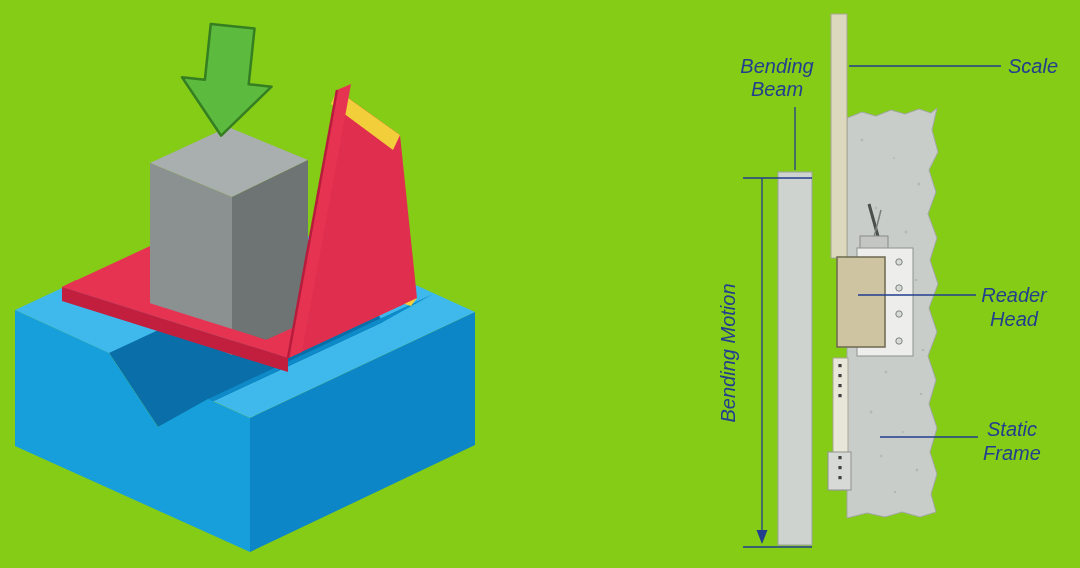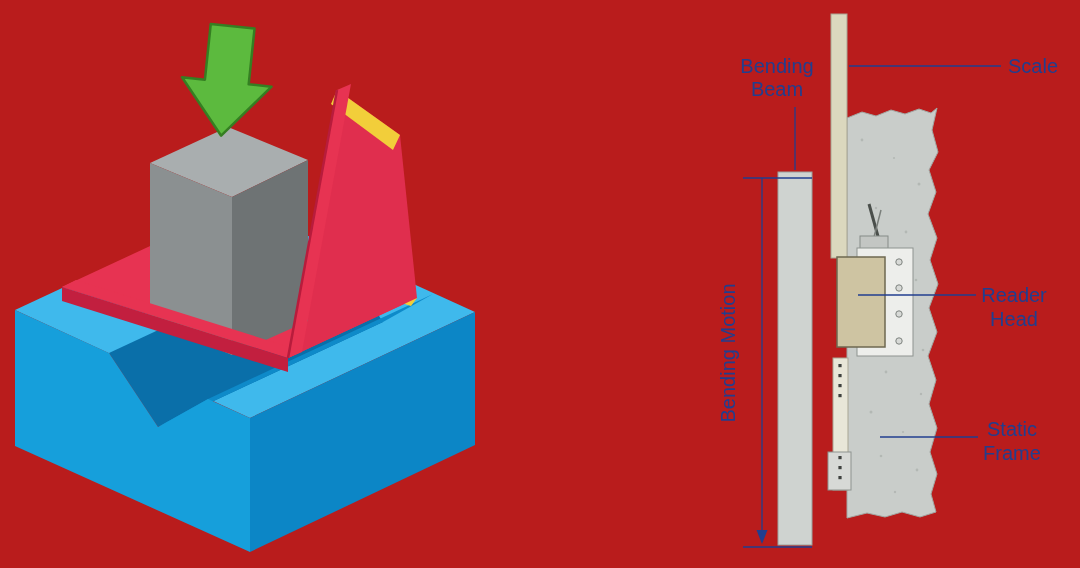--- a/index.html
+++ b/index.html
@@ -1,22 +1,23 @@
 <!DOCTYPE html>
 <html><head>
 <meta charset="utf-8">
 <style>
   html, body { margin: 0; padding: 0; background: #ffffff; }
   .canvas {
     position: relative;
     width: 1080px;
     height: 568px;
-    background: #b91c1c;
+    background: #84cc16;
     overflow: hidden;
     font-family: "Liberation Sans", sans-serif;
+    font-style: italic;
   }
   svg { position: absolute; top: 0; display: block; }
   #left-art  { left: 0; }
   #right-art { left: 690px; }
   .label-text {
     font-family: "Liberation Sans", sans-serif;
     font-size: 20px;
     fill: #213E8F;
   }
   .leader { stroke: #213E8F; stroke-width: 1.3; }

